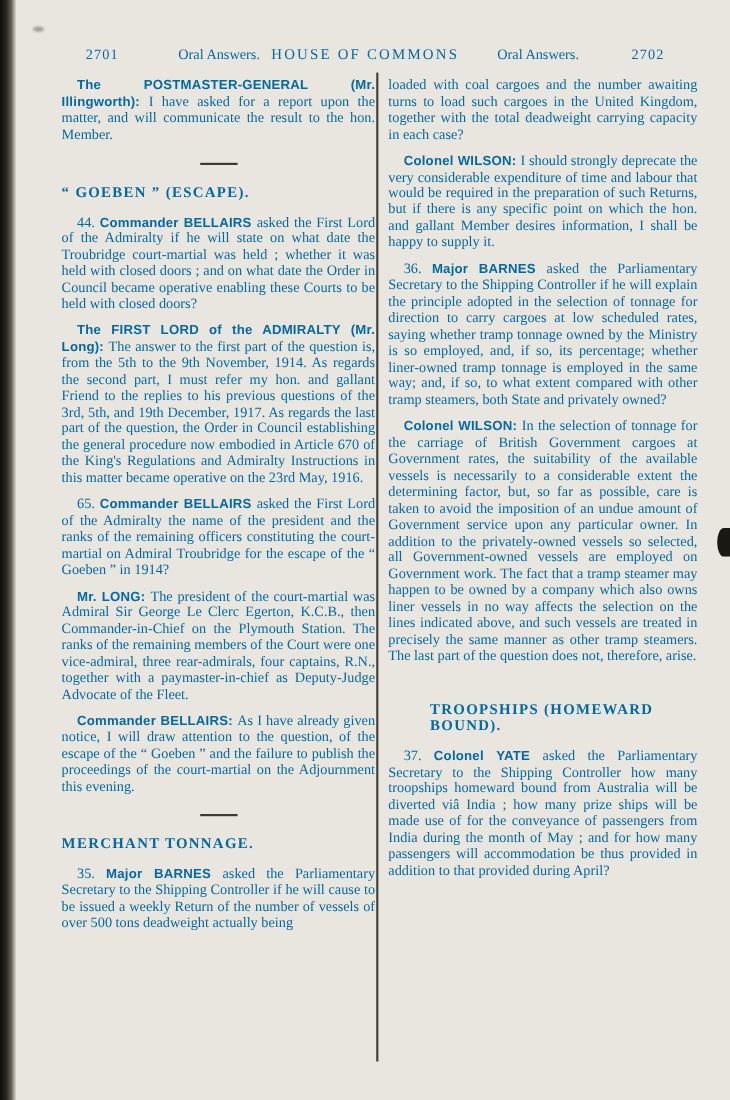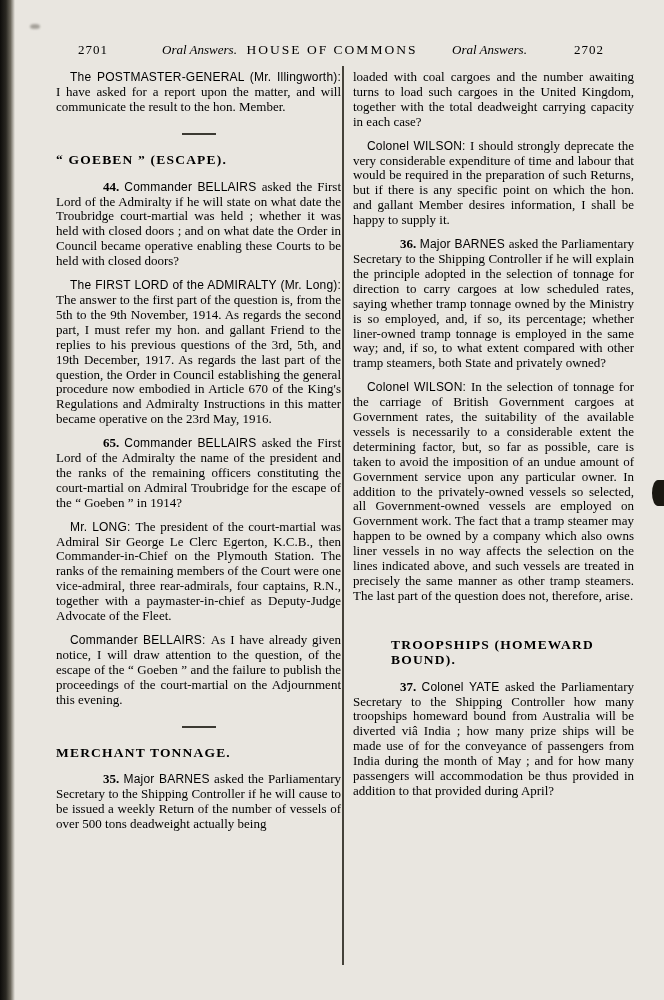--- a/index.html
+++ b/index.html
@@ -2,50 +2,50 @@
 <html><head>
 <meta charset="utf-8">
 <style>
   html,body{margin:0;padding:0;}
   .page{
     position:relative;
     width:664px;height:1000px;
     background:#e9e6e0;
     overflow:hidden;
     font-family:"Liberation Serif", serif;
-    color:#000000;
+    color:#0369a1;
   }
   .binding-edge{
     position:absolute;left:0;top:0;width:15px;height:100%;
     background:linear-gradient(to right,#0d0c0a 0%,#2b2923 40%,#6b675c 70%,rgba(233,230,224,0) 100%);
   }
   .smudge-top{
     position:absolute;left:30px;top:24px;width:10px;height:5px;border-radius:50%;
     background:rgba(80,76,66,.45);filter:blur(1px);
   }
   .smudge-right{
     position:absolute;right:0px;top:480px;width:12px;height:26px;border-radius:50% 0 0 50%;
     background:#1a1812;filter:blur(.5px);
   }
   .header-row{position:absolute;top:42px;left:0;width:100%;height:18px;font-size:13px;}
   .pg-num{position:absolute;letter-spacing:1px;}
   .pg-left{left:78px;}
   .pg-right{left:574px;}
-  .running{position:absolute;font-style:italic;}
+  .running{position:absolute;}
   .run-left{left:162px;}
   .run-right{left:452px;}
   .masthead{position:absolute;left:332px;transform:translateX(-50%);letter-spacing:2px;font-size:13.5px;}
   .column{position:absolute;top:70px;font-size:13px;line-height:14.9px;text-align:justify;}
   .col-left{left:56px;width:285px;}
   .col-right{left:353px;width:281px;}
   .col-rule{position:absolute;left:342px;top:66px;width:2px;height:899px;background:#45423a;}
   .para{margin:0 0 9px 0;text-indent:14px;}
   .para.no-indent{text-indent:0;}
-  .speaker{font-family:"Liberation Sans",sans-serif;font-weight:normal;font-size:12px;letter-spacing:.2px;}
-  .qnum{font-weight:bold;margin-left:33px;}
+  .speaker{font-family:"Liberation Sans",sans-serif;font-weight:bold;font-size:12px;letter-spacing:.2px;}
+  .qnum{font-weight:normal;}
   .section-heading{
     text-align:left;text-indent:0;font-size:13.5px;letter-spacing:1.2px;
     margin:14px auto 12px auto;
   }
   .heading-wrap{max-width:205px;}
   .heading-gap{margin-top:34px;}
   .divider{
     width:34px;border:0;border-top:2px solid #3c3a33;margin:18px auto 18px auto;
   }
 </style>

